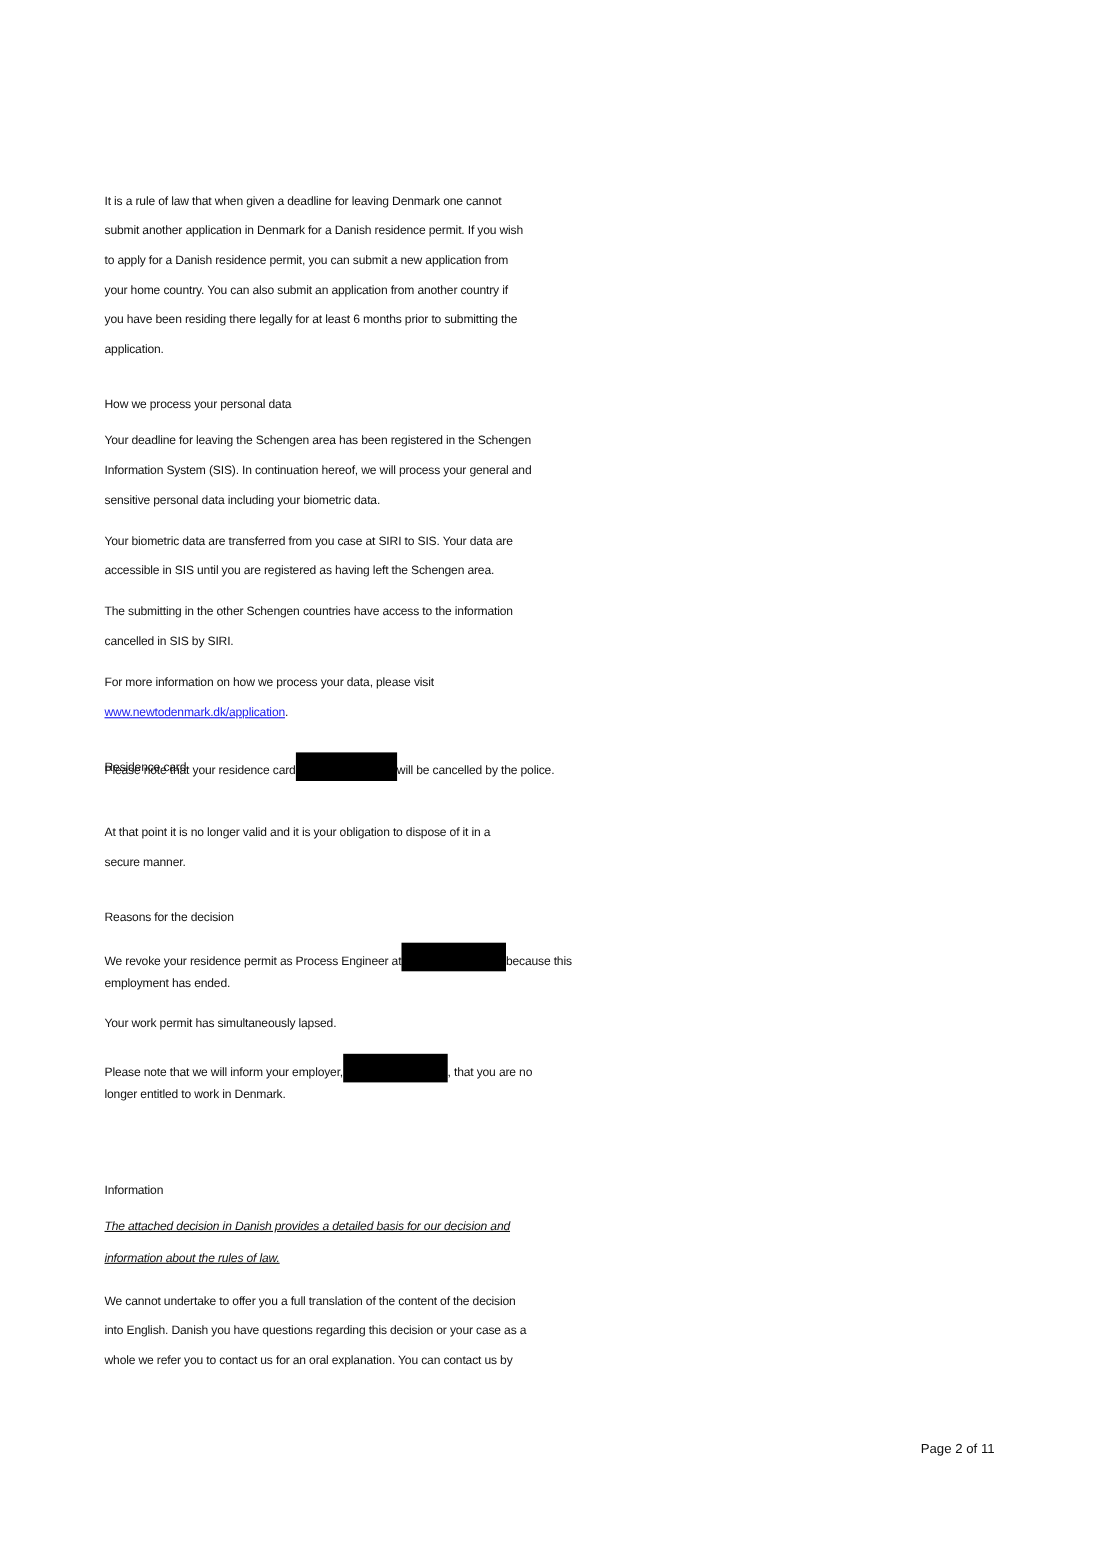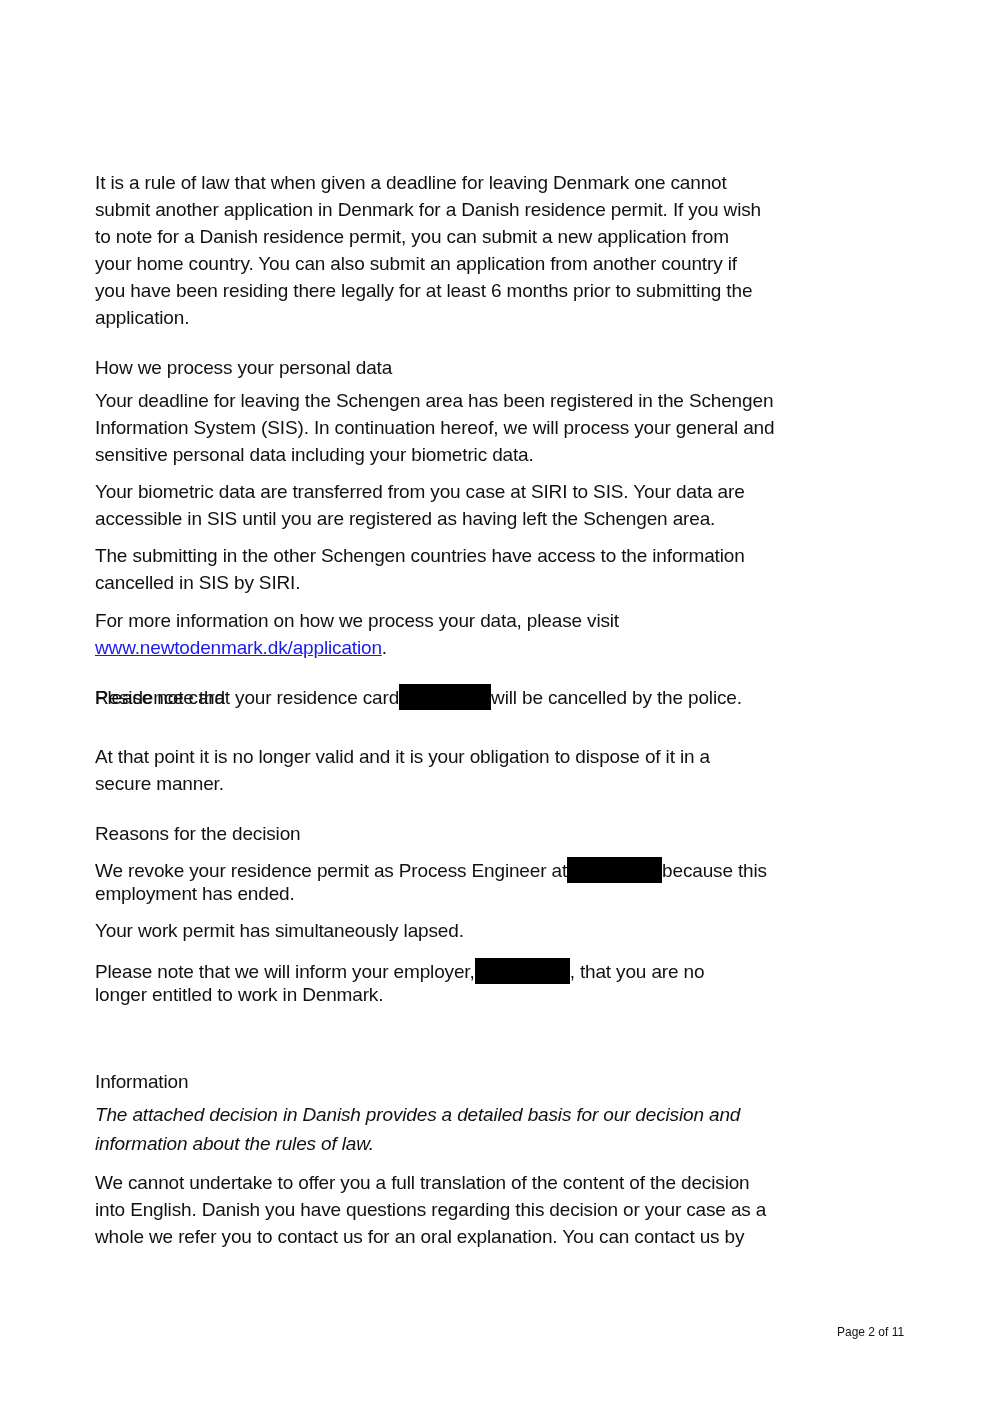--- a/index.html
+++ b/index.html
@@ -1,31 +1,31 @@
 <!DOCTYPE html>
 <html><head>
 <meta charset="utf-8">
 <style>
   html, body { margin: 0; padding: 0; background: #ffffff; }
   body { width: 1000px; height: 1414px; position: relative; overflow: hidden;
          font-family: "Liberation Sans", sans-serif; color: #111; }
-  .line { position: absolute; left: 95px; font-size: 19px; white-space: nowrap; line-height: 20px; letter-spacing: -0.15px; text-align: right; }
+  .line { position: absolute; left: 95px; font-size: 11px; white-space: nowrap; line-height: 20px; letter-spacing: -0.15px; text-align: right; }
   .h { font-weight: normal; }
-  .it { font-style: italic; }
+  .it { font-style: italic; text-decoration: underline; }
   .link { color: #1a1aee; text-decoration: underline; }
   .redact { display: inline-block; background: #000; height: 26px; vertical-align: -6px; }
-  .pagenum { position: absolute; left: 837px; top: 1309px; font-size: 12px; line-height: 16px; margin-top: 15px; }
+  .pagenum { position: absolute; left: 837px; top: 1309px; font-size: 12px; line-height: 16px; }
 </style>
 </head>
 <body>
 
 <div>
   <div class="line" style="top:173px">It is a rule of law that when given a deadline for leaving Denmark one cannot</div>
   <div class="line" style="top:200px">submit another application in Denmark for a Danish residence permit. If you wish</div>
-  <div class="line" style="top:227px">to note for a Danish residence permit, you can submit a new application from</div>
+  <div class="line" style="top:227px">to apply for a Danish residence permit, you can submit a new application from</div>
   <div class="line" style="top:254px">your home country. You can also submit an application from another country if</div>
   <div class="line" style="top:281px">you have been residing there legally for at least 6 months prior to submitting the</div>
   <div class="line" style="top:308px">application.</div>
 </div>
 
 <div>
   <div class="line h" style="top:358px">How we process your personal data</div>
   <div class="line" style="top:391px">Your deadline for leaving the Schengen area has been registered in the Schengen</div>
   <div class="line" style="top:418px">Information System (SIS). In continuation hereof, we will process your general and</div>
   <div class="line" style="top:445px">sensitive personal data including your biometric data.</div>

